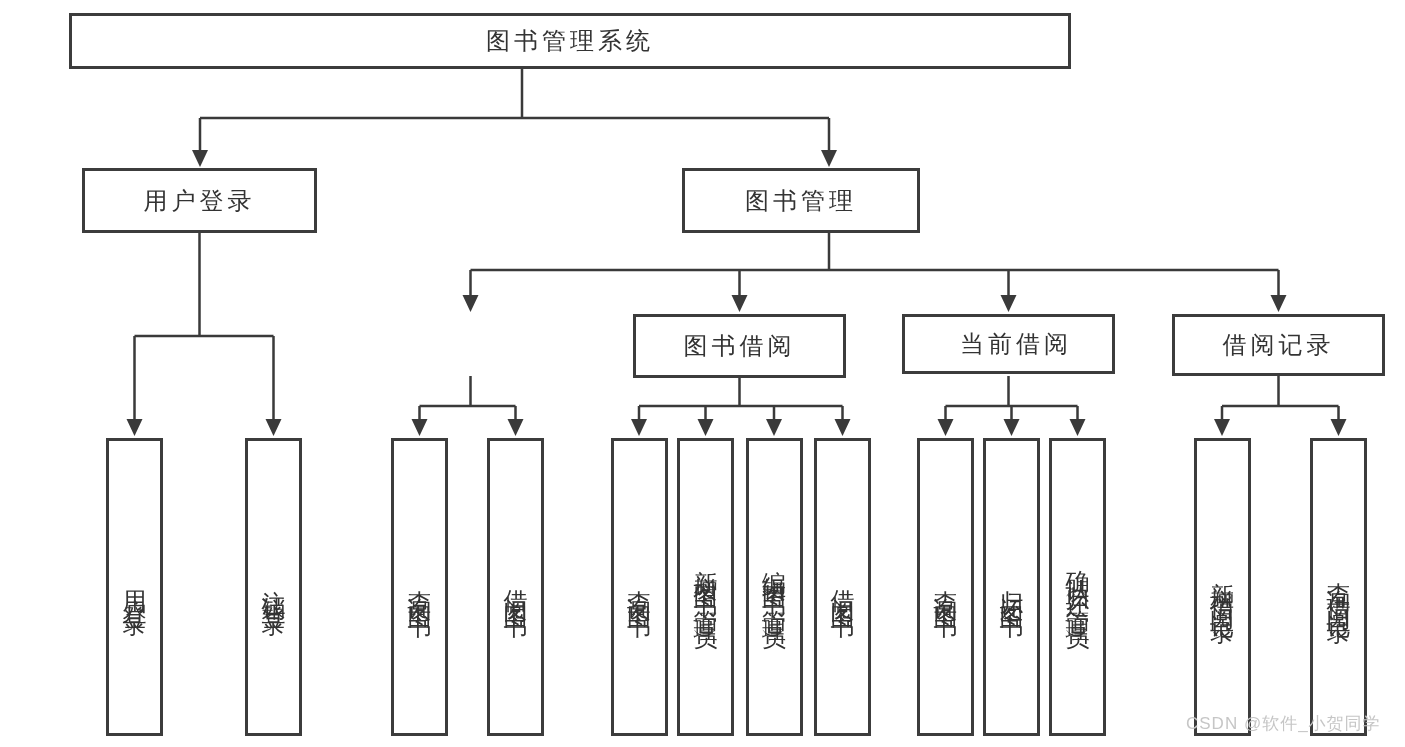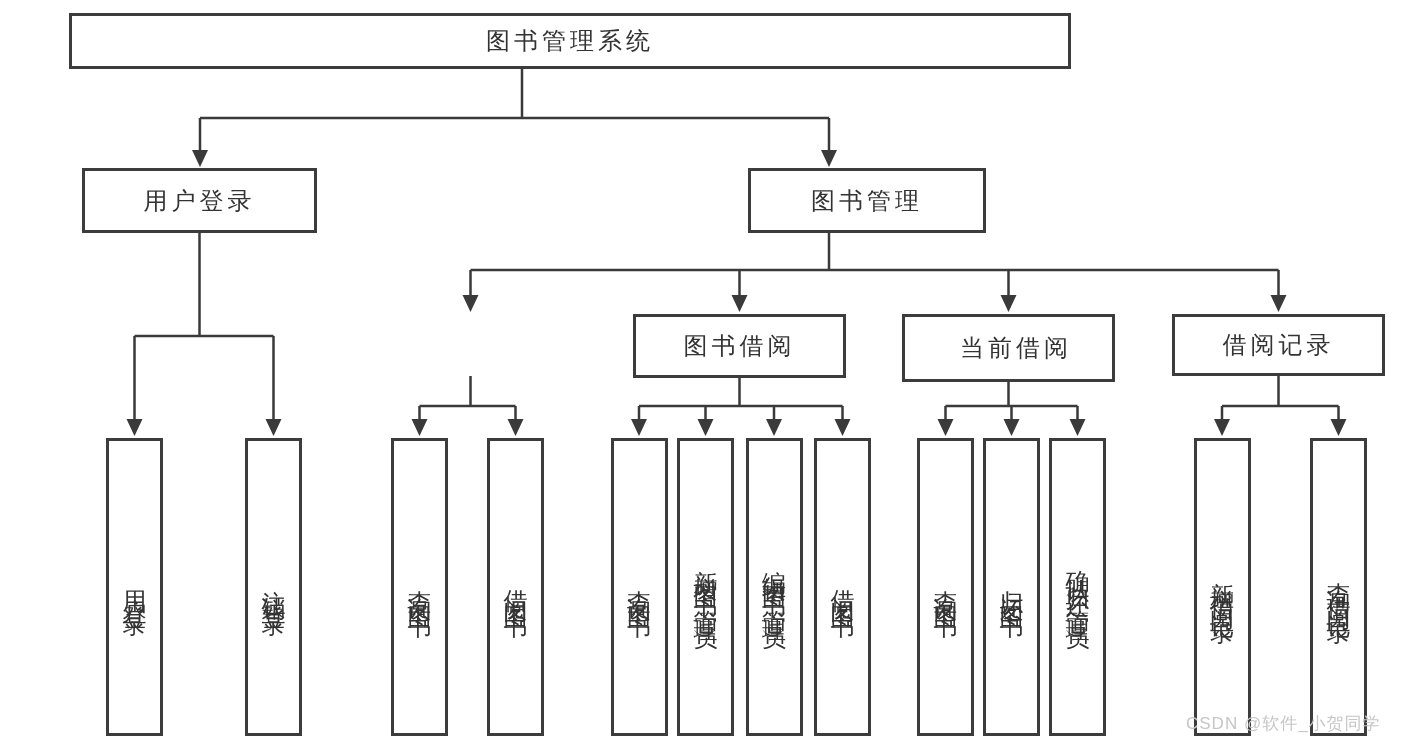--- a/index.html
+++ b/index.html
@@ -130,24 +130,24 @@
     <g>
       <path d="M1278.5,376 V406 M1222,406 H1338.5 M1222,406 V419 M1338.5,406 V419"></path>
       <polygon points="1214,419 1230,419 1222,436"></polygon>
       <polygon points="1330.5,419 1346.5,419 1338.5,436"></polygon>
     </g>
   </svg>
 
   <div class="hnode" style="left:21px; top:13px; width:1002px; height:56px;margin-left:48px;">图书管理系统</div>
 
   <div class="hnode" style="left:82px; top:168px; width:235px; height:65px;">用户登录</div>
-  <div class="hnode" style="left:748px; top:168px; width:238px; height:65px;">图书管理</div>
+  <div class="hnode" style="left:682px; top:168px; width:238px; height:65px;">图书管理</div>
 
   <div class="hnode" style="left:633px; top:314px; width:213px; height:64px;">图书借阅</div>
-  <div class="hnode" style="left:902px; top:314px; width:213px; height:68px;padding-left:15px;">当前借阅</div>
+  <div class="hnode" style="left:902px; top:314px; width:213px; height:60px;padding-left:15px;">当前借阅</div>
   <div class="hnode" style="left:1172px; top:314px; width:213px; height:62px;">借阅记录</div>
 
   <div class="vnode" style="left:106px;">用户登录</div>
   <div class="vnode" style="left:245px;">注销登录</div>
 
   <div class="vnode" style="left:391px;">查询图书</div>
   <div class="vnode" style="left:487px;">借阅图书</div>
 
   <div class="vnode" style="left:610.5px;">查询图书</div>
   <div class="vnode" style="left:677px;">新增图书（管理员）</div>

